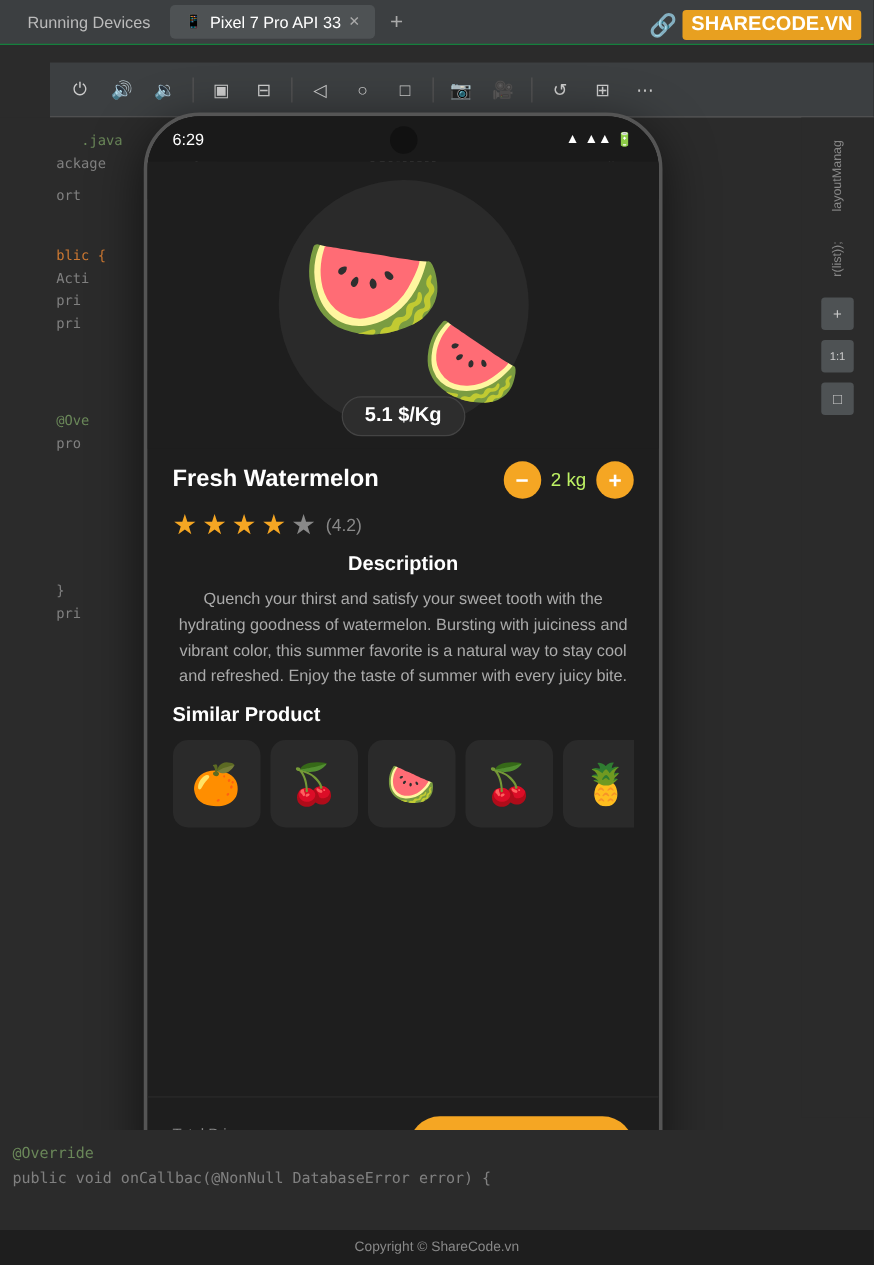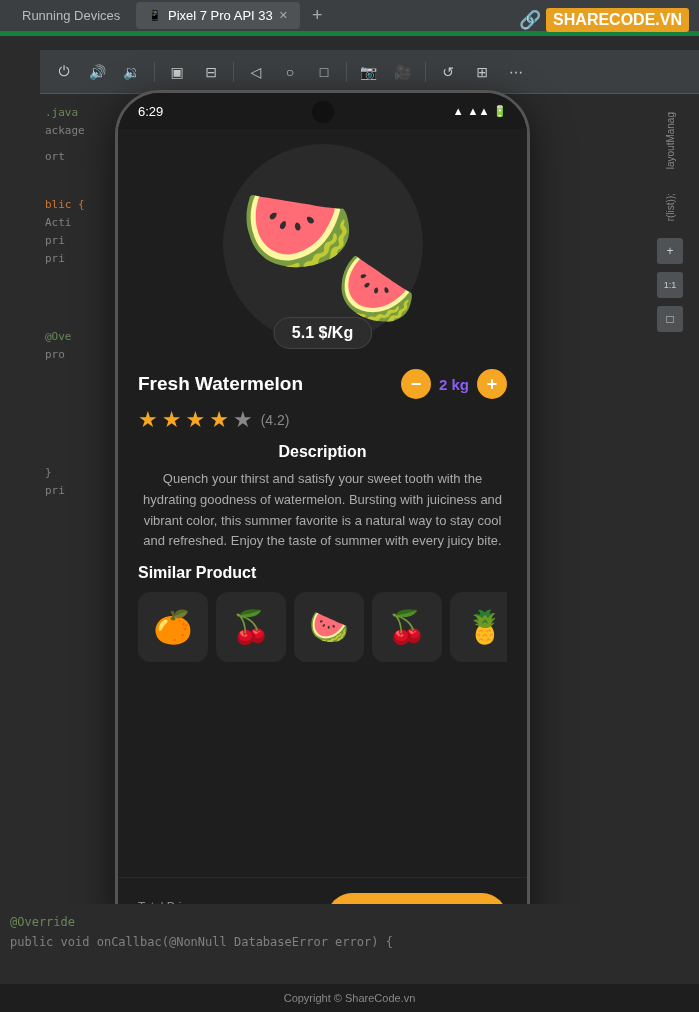--- a/index.html
+++ b/index.html
@@ -17,21 +17,21 @@
     .tab-bar {
       position: absolute;
       top: 0; left: 0;
       width: 100%;
       height: 36px;
       background: #3c3f41;
       display: flex;
       align-items: center;
       padding: 0 10px;
       gap: 4px;
-      border-bottom: 5px solid #15803d;
+      border-bottom: 1px solid #15803d;
     }
 
     .tab-item {
       display: flex;
       align-items: center;
       gap: 6px;
       padding: 6px 12px;
       border-radius: 4px;
       cursor: pointer;
       color: #bbb;
@@ -137,21 +137,21 @@
       color: #808080;
       overflow: hidden;
     }
 
     .code-line-text {
       line-height: 18px;
       white-space: nowrap;
     }
 
     .code-keyword { color: #cc7832; }
-    .code-string { color: #6a8759; }
+    .code-string { color: #6a8759; margin-left: 20px; }
 
     
     .phone-container {
       position: absolute;
       top: 90px;
       left: 115px;
       width: 415px;
       height: 870px;
     }
 
@@ -315,23 +315,23 @@
       display: flex;
       align-items: center;
       justify-content: center;
       color: #fff;
       font-size: 18px;
       font-weight: bold;
       cursor: pointer;
     }
 
     .qty-value {
-      color: #8b5cf6;
+      color: #bef264;
       font-size: 15px;
-      font-weight: 700;
+      font-weight: 400;
     }
 
     
     .stars-row {
       display: flex;
       align-items: center;
       gap: 4px;
       margin-bottom: 10px;
     }
 

